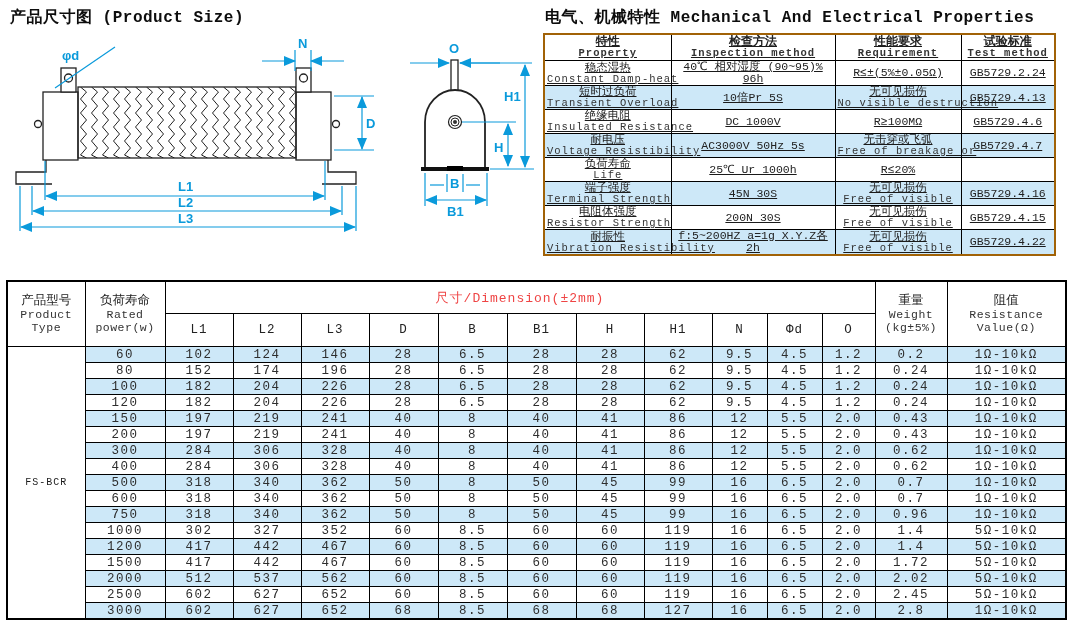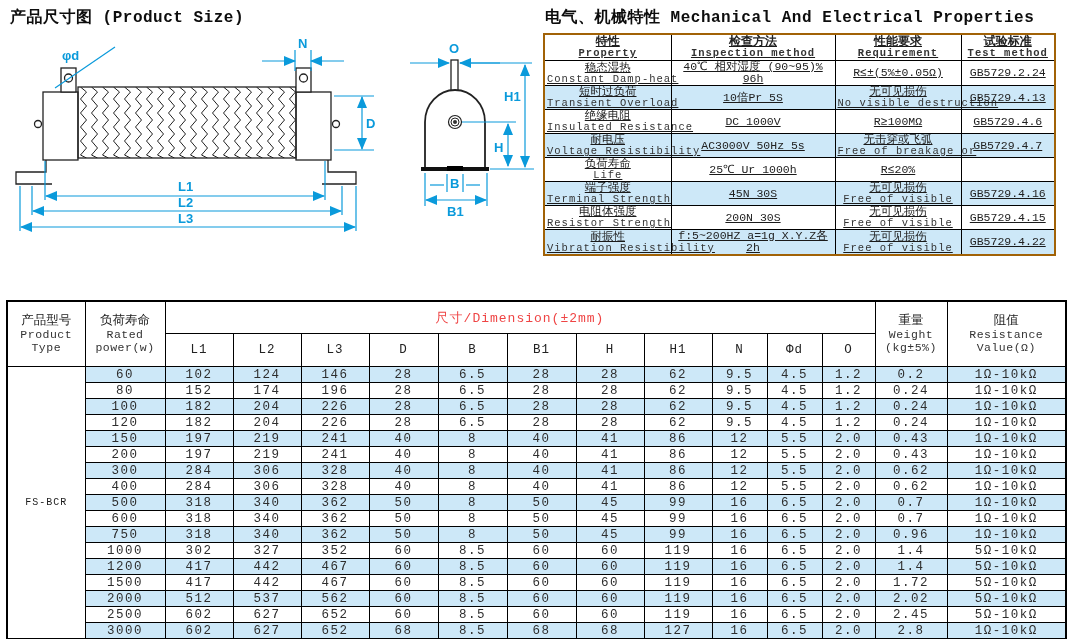--- a/index.html
+++ b/index.html
@@ -19,21 +19,21 @@
   table.props th,table.props td{border:1px solid #000;padding:0 2px;vertical-align:middle;}
   table.props{border:2px solid #a16207;text-decoration:underline;}
   table.props thead th{height:25px;}
   table.props tbody td{height:22px;}
   table.props tbody tr:nth-child(even){background:#cde8f8;}
   table.props .zh{font-size:11.5px;line-height:12px;color:#222;}
   table.props .en{font-size:10.5px;line-height:11px;color:#333;letter-spacing:1px;white-space:nowrap;}
   table.props thead .zh{font-size:12px;}
 
   
-  table.dims{position:absolute;left:6px;top:300px;width:1059px;border-collapse:collapse;
+  table.dims{position:absolute;left:6px;top:280px;width:1059px;border-collapse:collapse;
              table-layout:fixed;text-align:center;}
   table.dims{border:2.5px solid #000;}
   table.dims th,table.dims td{border:1px solid #000;padding:0;vertical-align:middle;}
   table.dims thead tr.r1 th{height:31px;}
   table.dims thead tr.r2 th{height:32px;font-size:12.5px;font-weight:normal;letter-spacing:1px;color:#222;}
   table.dims tbody td{height:15px;font-size:12.5px;line-height:14px;letter-spacing:1.5px;color:#2e2e2e;}
   table.dims tbody tr:nth-child(odd) td{background:#cde8f8;}
   table.dims tbody td.ptype{background:#fff !important;font-size:10px;letter-spacing:1px;color:#1a1a1a;}
   table.dims .zh{font-size:12.5px;line-height:14px;color:#222;font-weight:normal;}
   table.dims .en{font-size:11.5px;line-height:13px;color:#333;font-weight:normal;letter-spacing:0.5px;white-space:nowrap;}

